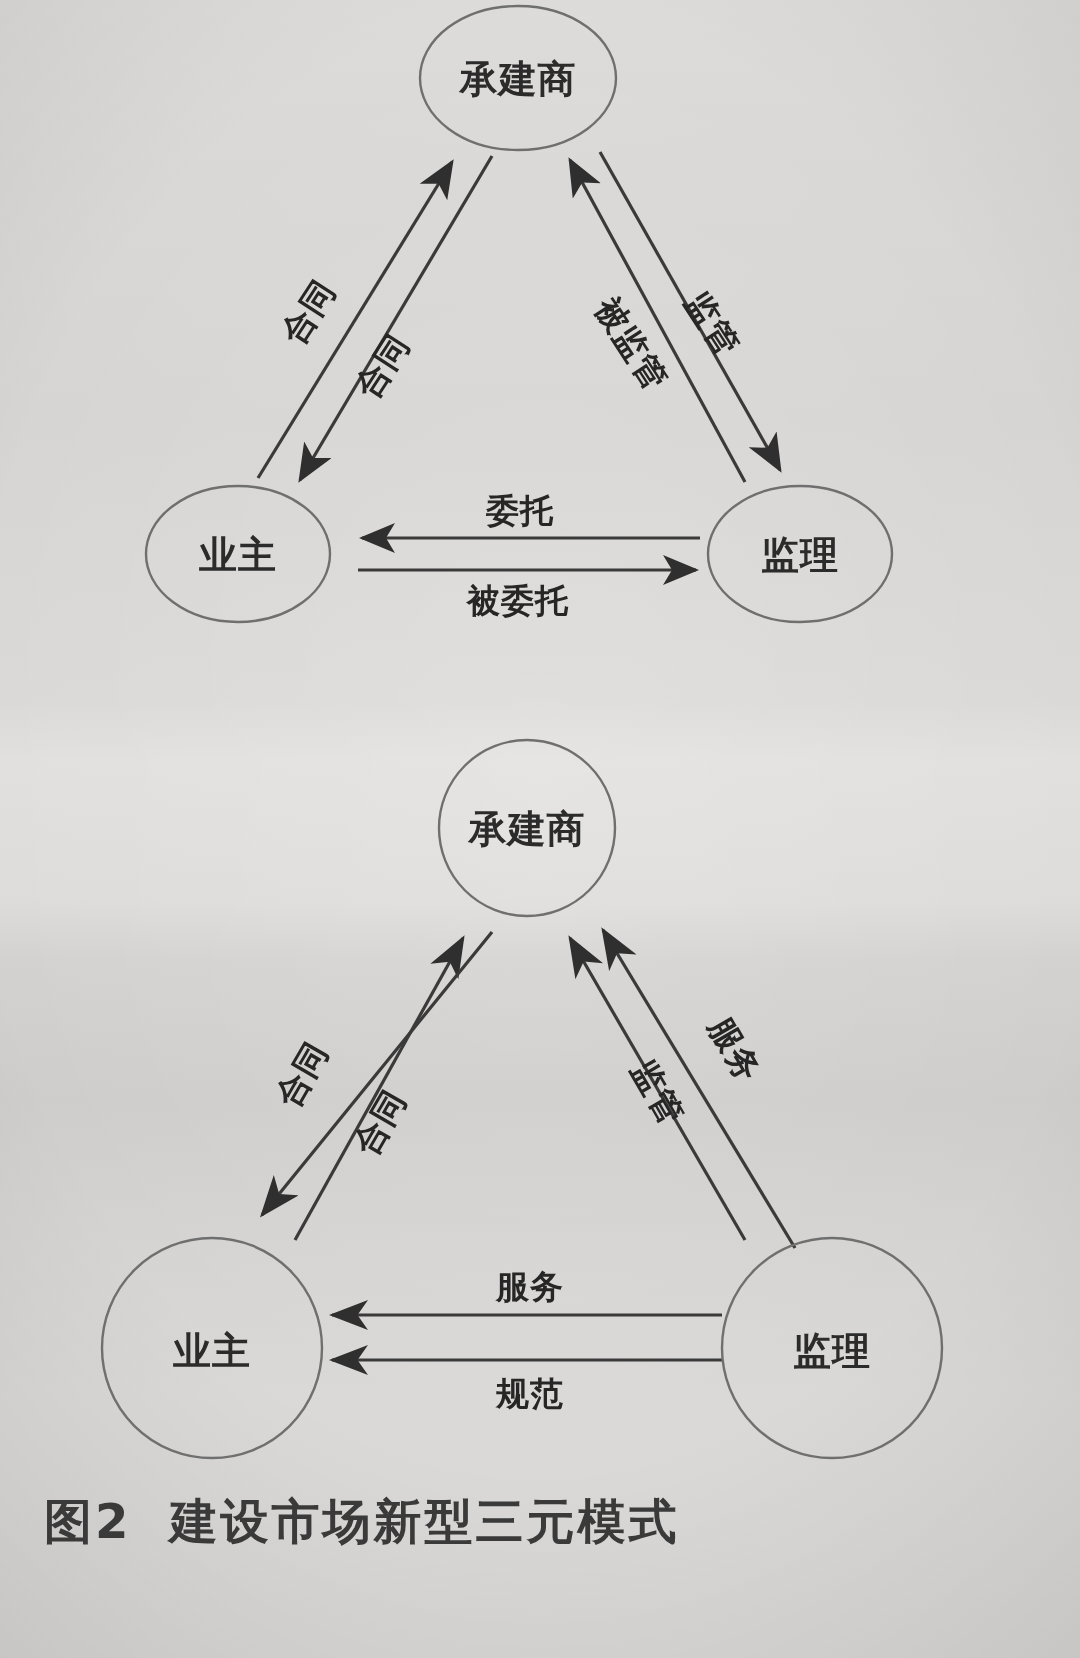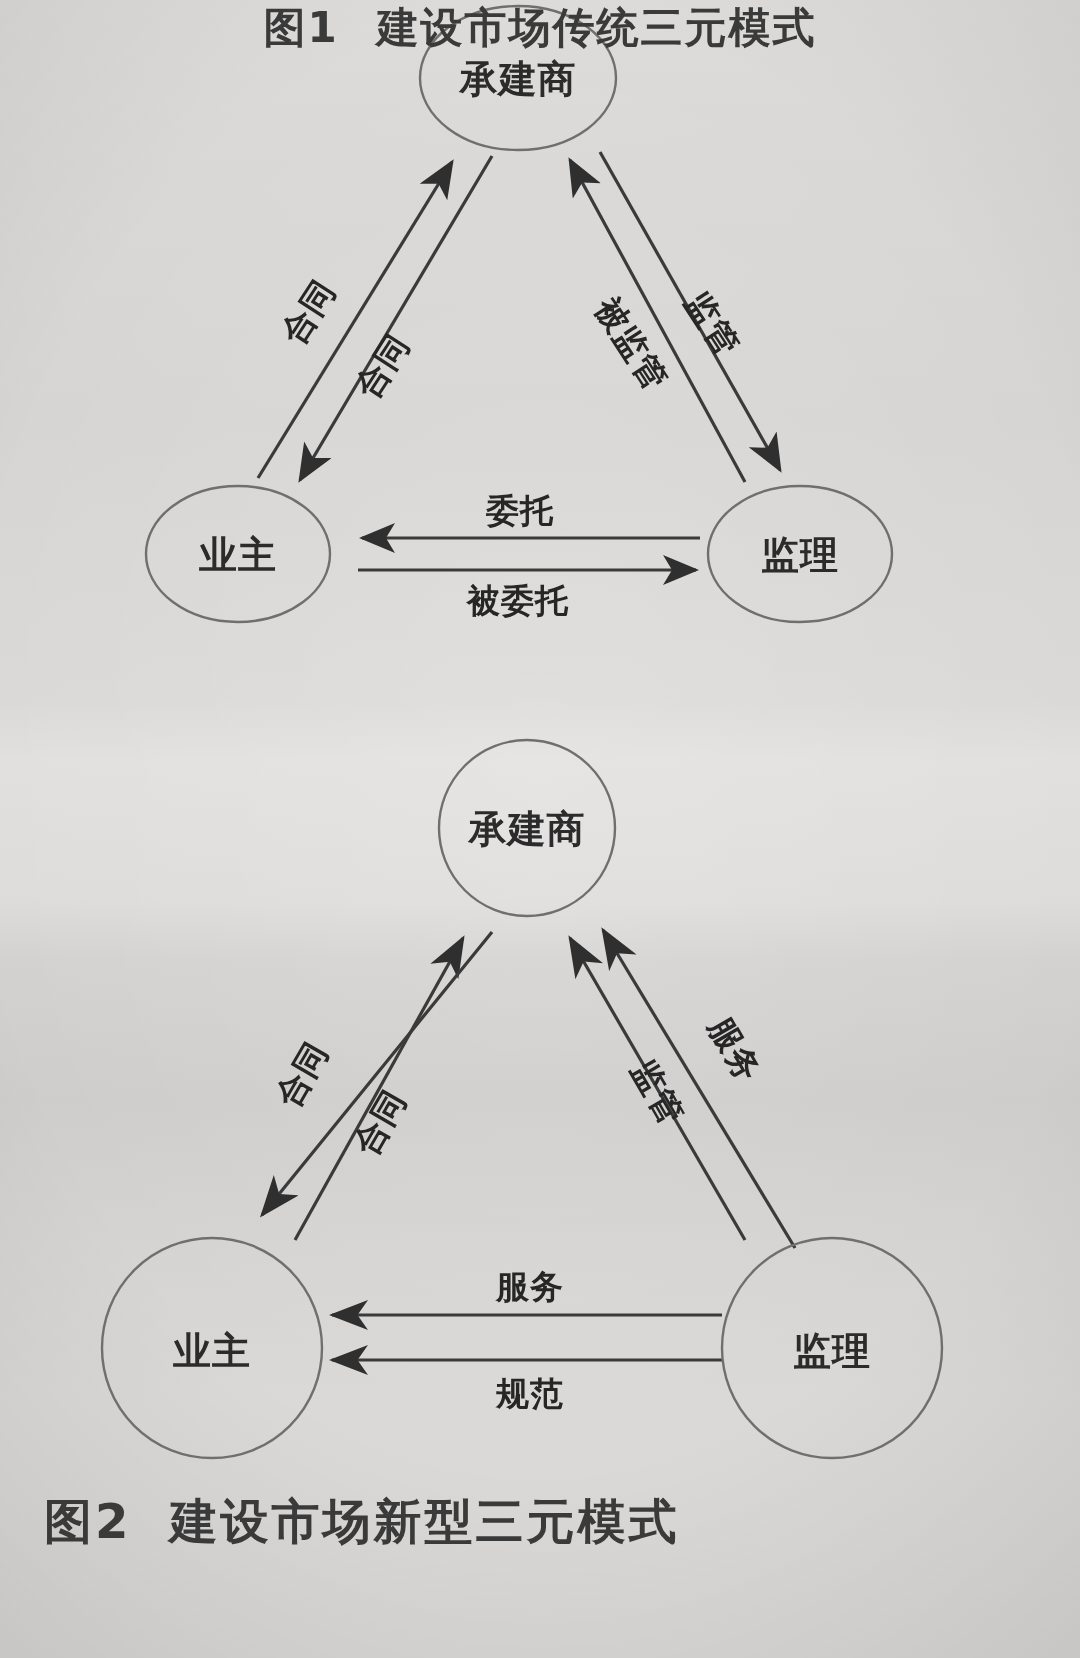--- a/index.html
+++ b/index.html
@@ -109,23 +109,20 @@
     <text class="edge-label" x="318" y="318" text-anchor="middle" transform="rotate(-57,318,318)">合同</text>
     <text class="edge-label" x="392" y="372" text-anchor="middle" transform="rotate(-57,392,372)">合同</text>
 
     <text class="edge-label" x="622" y="350" text-anchor="middle" transform="rotate(57,622,350)">被监管</text>
     <text class="edge-label" x="703" y="330" text-anchor="middle" transform="rotate(57,703,330)">监管</text>
 
     <text class="edge-label" x="520" y="522" text-anchor="middle">委托</text>
     <text class="edge-label" x="518" y="612" text-anchor="middle">被委托</text>
   </svg>
 
-  <div class="caption" id="cap1">
-    <span class="capnum">图1</span><span>建设市场传统三元模式</span>
-  </div>
 </div>
 
 <div class="figwrap">
   <svg class="fig" width="1080" height="1658" viewBox="0 0 1080 1658">
     <defs>
       <marker id="ah2" markerWidth="15" markerHeight="15" refX="12" refY="5" orient="auto" markerUnits="strokeWidth">
         <path d="M0,0 L13,5 L0,10 L3.5,5 z" fill="#2f2f2f"></path>
       </marker>
     </defs>
 

